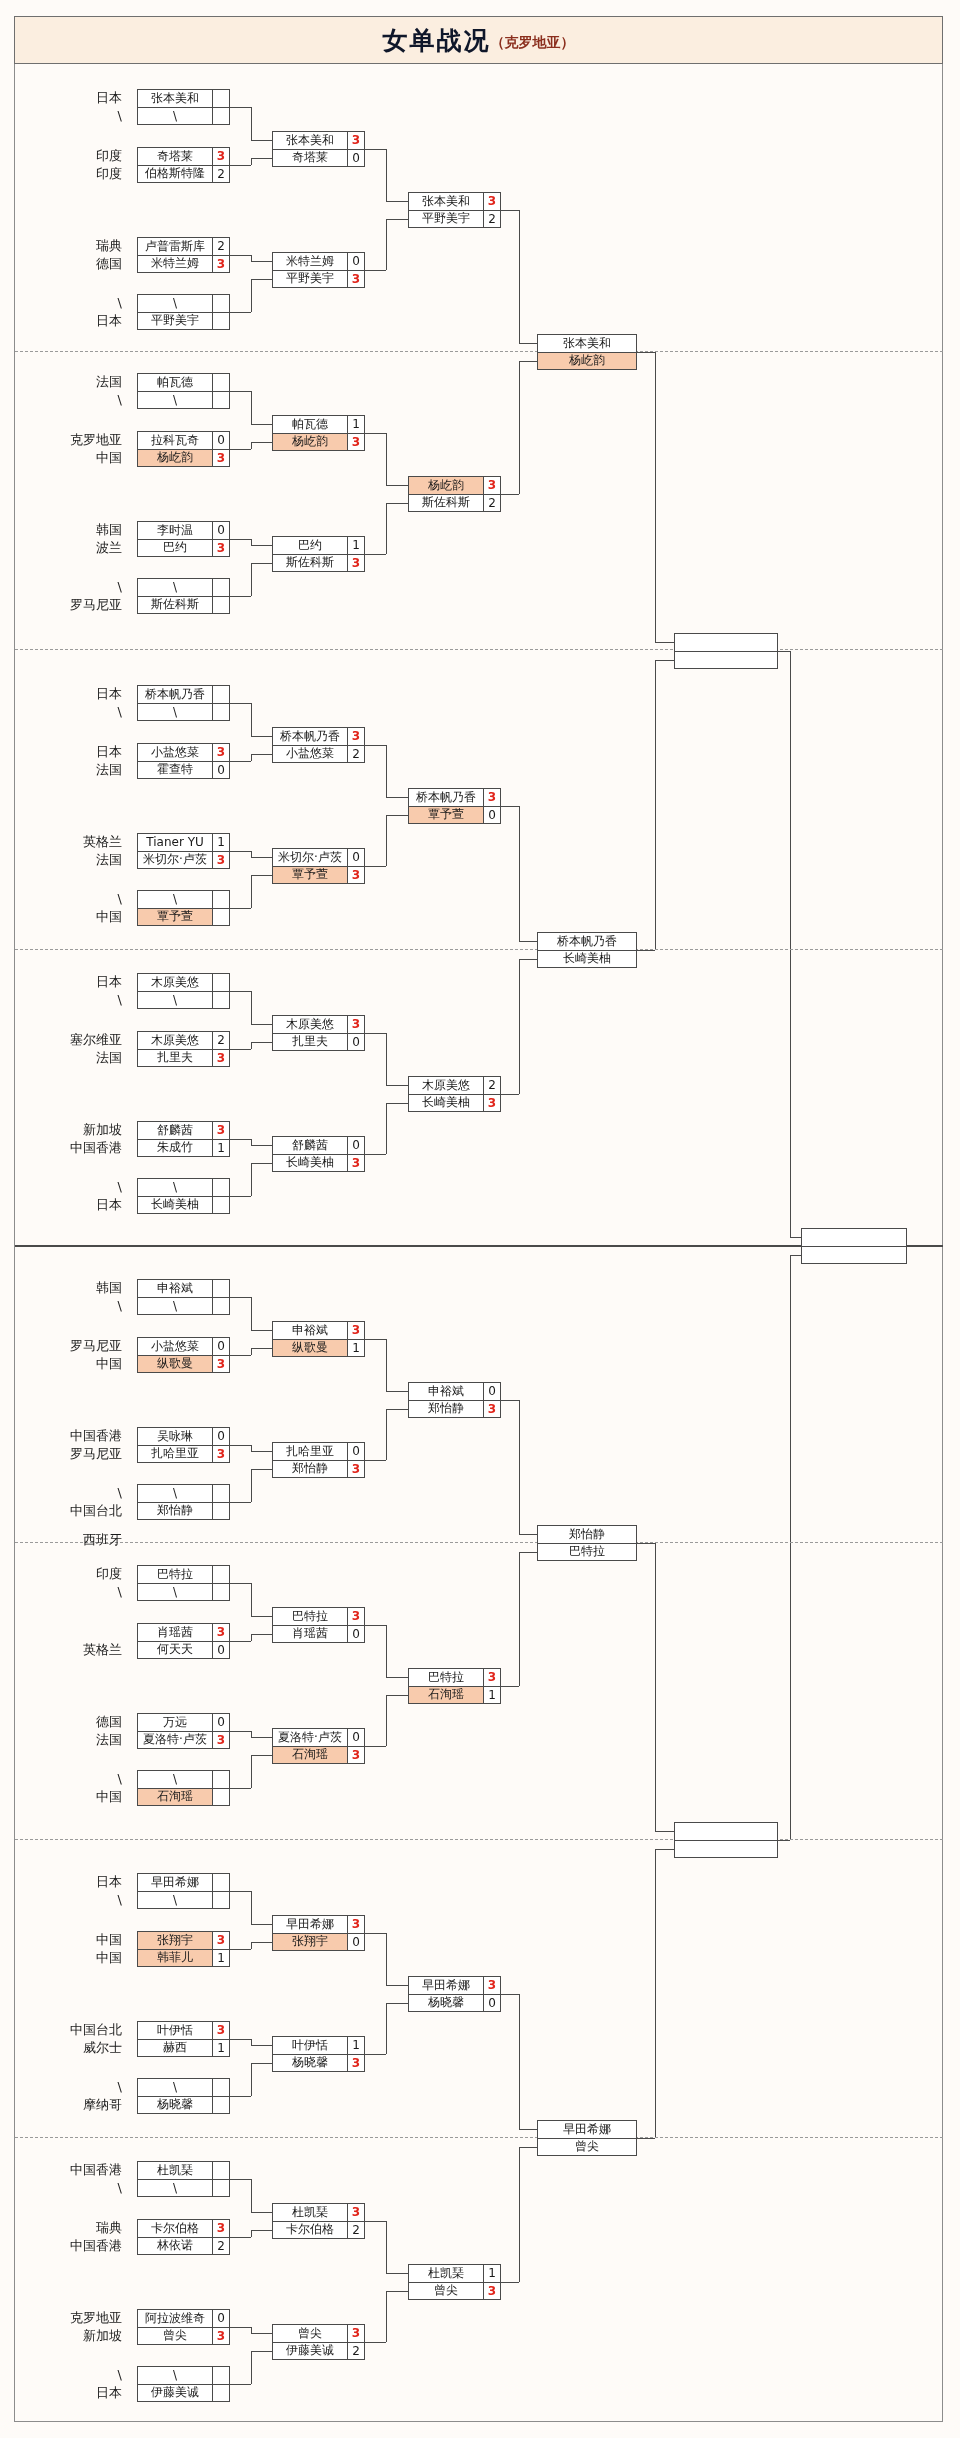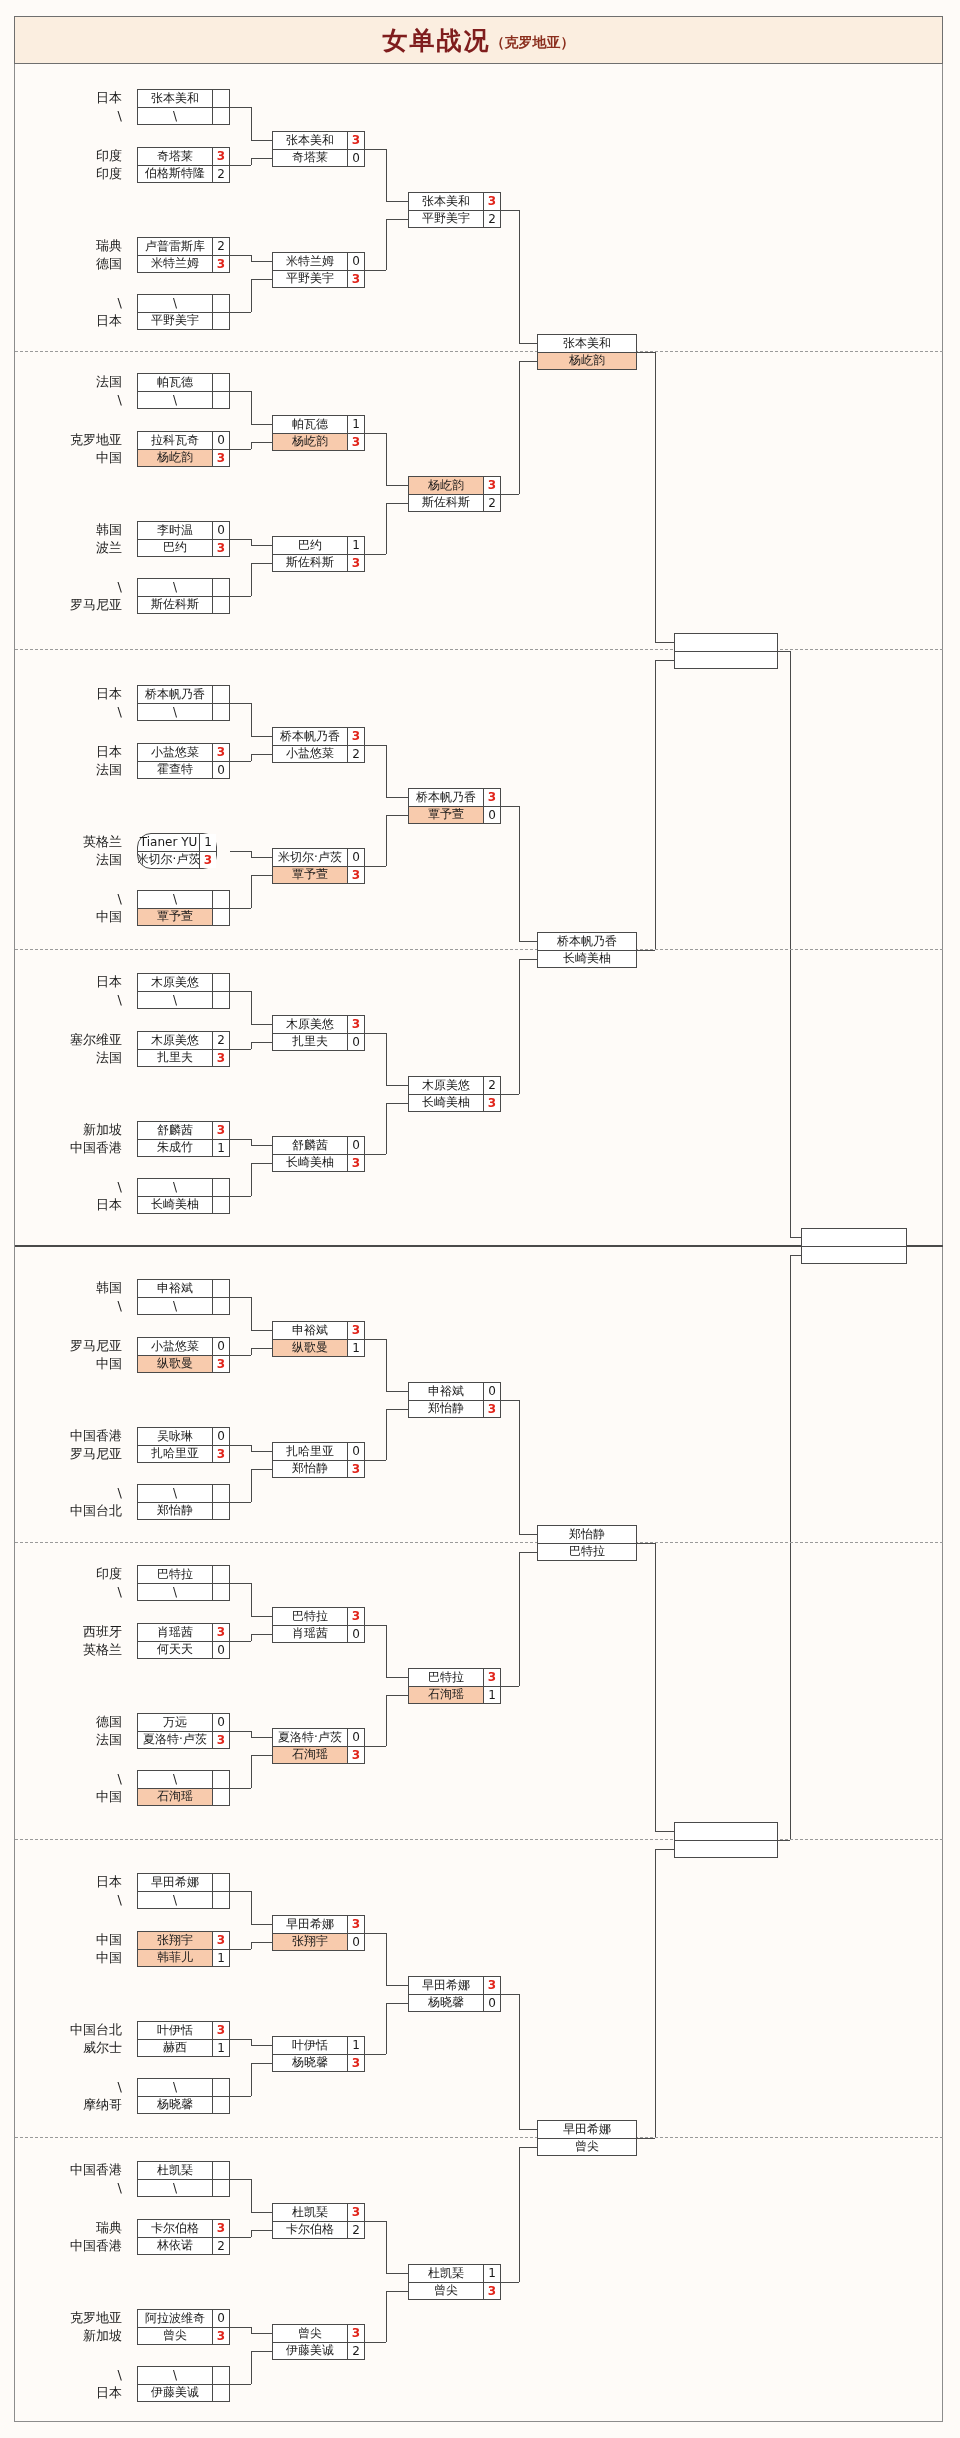--- a/index.html
+++ b/index.html
@@ -3,21 +3,21 @@
 <meta charset="utf-8">
 <style>
   html,body{margin:0;padding:0;background:#fefbf8;}
   .canvas{position:relative;width:960px;height:2438px;background:#fefbf8;
           font-family:"DejaVu Sans","Liberation Sans",sans-serif;overflow:hidden;}
   .outer{position:absolute;left:14px;top:16px;width:929px;height:2406px;
          border:1px solid #8c8c8c;box-sizing:border-box;z-index:0;}
   .titlebar{position:absolute;left:14px;top:16px;width:929px;height:48px;
             background:#fbeee0;border:1px solid #6f6f6f;box-sizing:border-box;
             display:flex;align-items:center;justify-content:center;z-index:4;}
-  .title-main{font-size:25px;font-weight:bold;color:#7f1d1d;letter-spacing:2px;}
+  .title-main{font-size:25px;font-weight:bold;color:#0f172a;letter-spacing:2px;}
   .title-sub{font-size:14px;font-weight:bold;color:#8b2f1e;margin-top:5px;}
   #bracket{position:absolute;left:0;top:0;width:960px;height:2438px;}
   .pbox{position:absolute;height:36px;background:#ffffff;border:1px solid #4a4a4a;
         box-sizing:border-box;display:flex;flex-direction:column;z-index:3;}
   .prow{flex:1 1 0;display:flex;align-items:stretch;min-height:0;}
   .prow.second{border-top:1px solid #4a4a4a;}
   .pname{flex:1;display:flex;align-items:center;justify-content:center;
          font-size:12px;color:#1a1a1a;white-space:nowrap;overflow:hidden;}
   .prow.cn .pname{background:#f8cbad;}
   .pscore{flex:0 0 16px;width:16px;display:flex;align-items:center;justify-content:center;
@@ -255,21 +255,21 @@
           <div class="pname">小盐悠菜</div>
           <div class="pscore win">3</div>
         </div>
         <div class="prow second">
           <div class="pname">霍查特</div>
           <div class="pscore">0</div>
         </div>
       </div>
       <div class="country" style="top: 743px;">日本</div>
       <div class="country" style="top: 761px;">法国</div>
-      <div class="pbox" style="left: 137px; top: 833px; width: 80px; border-radius: 14px;">
+      <div class="pbox" style="left: 137px; top: 833px; width: 93px;">
         <div class="prow">
           <div class="pname">Tianer YU</div>
           <div class="pscore">1</div>
         </div>
         <div class="prow second">
           <div class="pname">米切尔·卢茨</div>
           <div class="pscore win">3</div>
         </div>
       </div>
       <div class="country" style="top: 833px;">英格兰</div>
@@ -550,21 +550,21 @@
       <div class="pbox" style="left: 137px; top: 1623px; width: 93px;">
         <div class="prow">
           <div class="pname">肖瑶茜</div>
           <div class="pscore win">3</div>
         </div>
         <div class="prow second">
           <div class="pname">何天天</div>
           <div class="pscore">0</div>
         </div>
       </div>
-      <div class="country" style="top: 1623px;">西班牙</div>
+      <div class="country" style="top: 1531px;">西班牙</div>
       <div class="country" style="top: 1641px;">英格兰</div>
       <div class="pbox" style="left: 137px; top: 1713px; width: 93px;">
         <div class="prow">
           <div class="pname">万远</div>
           <div class="pscore">0</div>
         </div>
         <div class="prow second">
           <div class="pname">夏洛特·卢茨</div>
           <div class="pscore win">3</div>
         </div>

